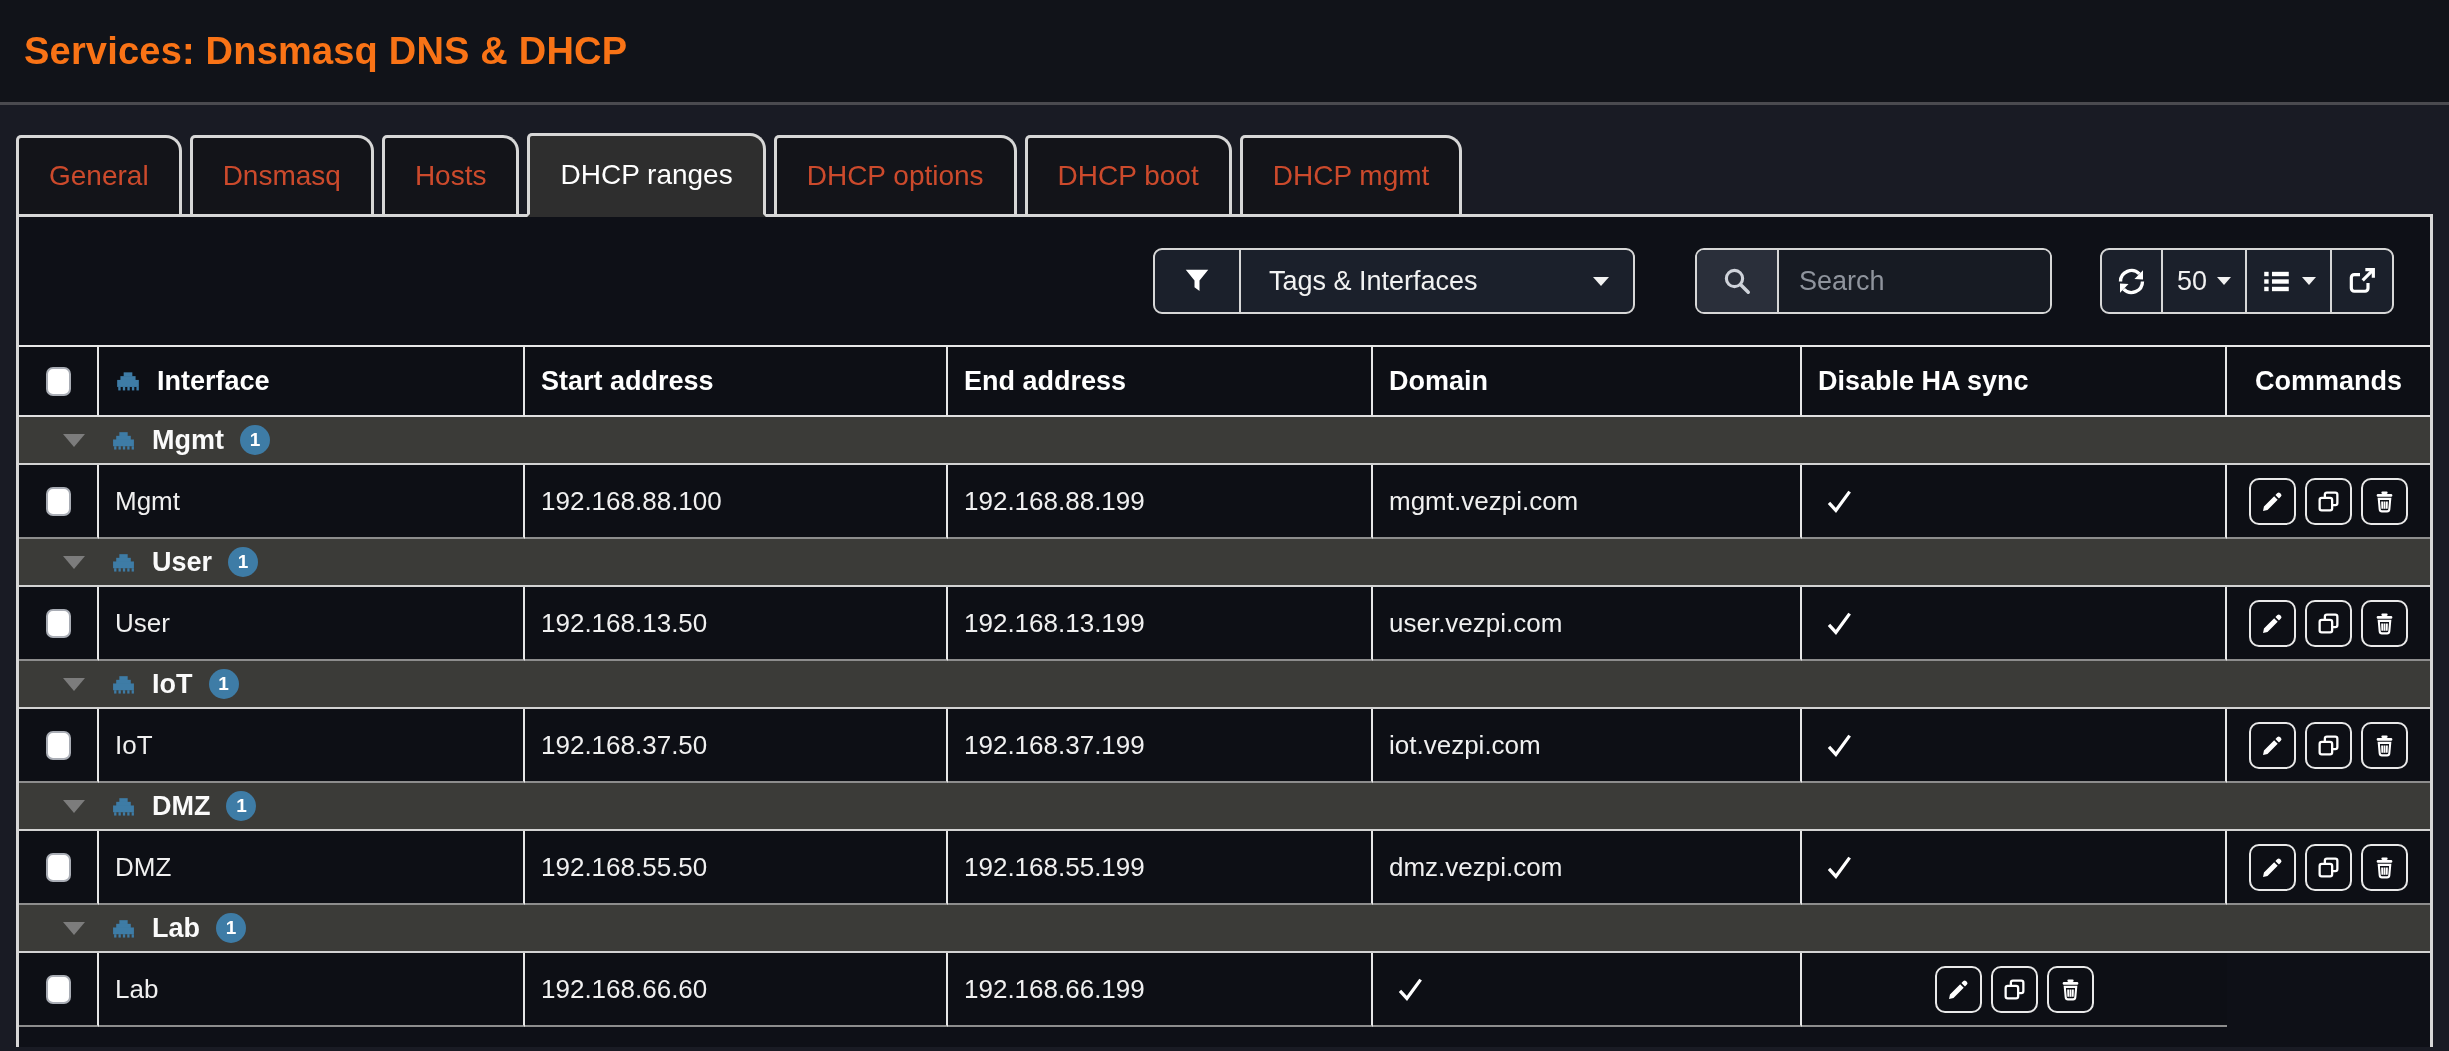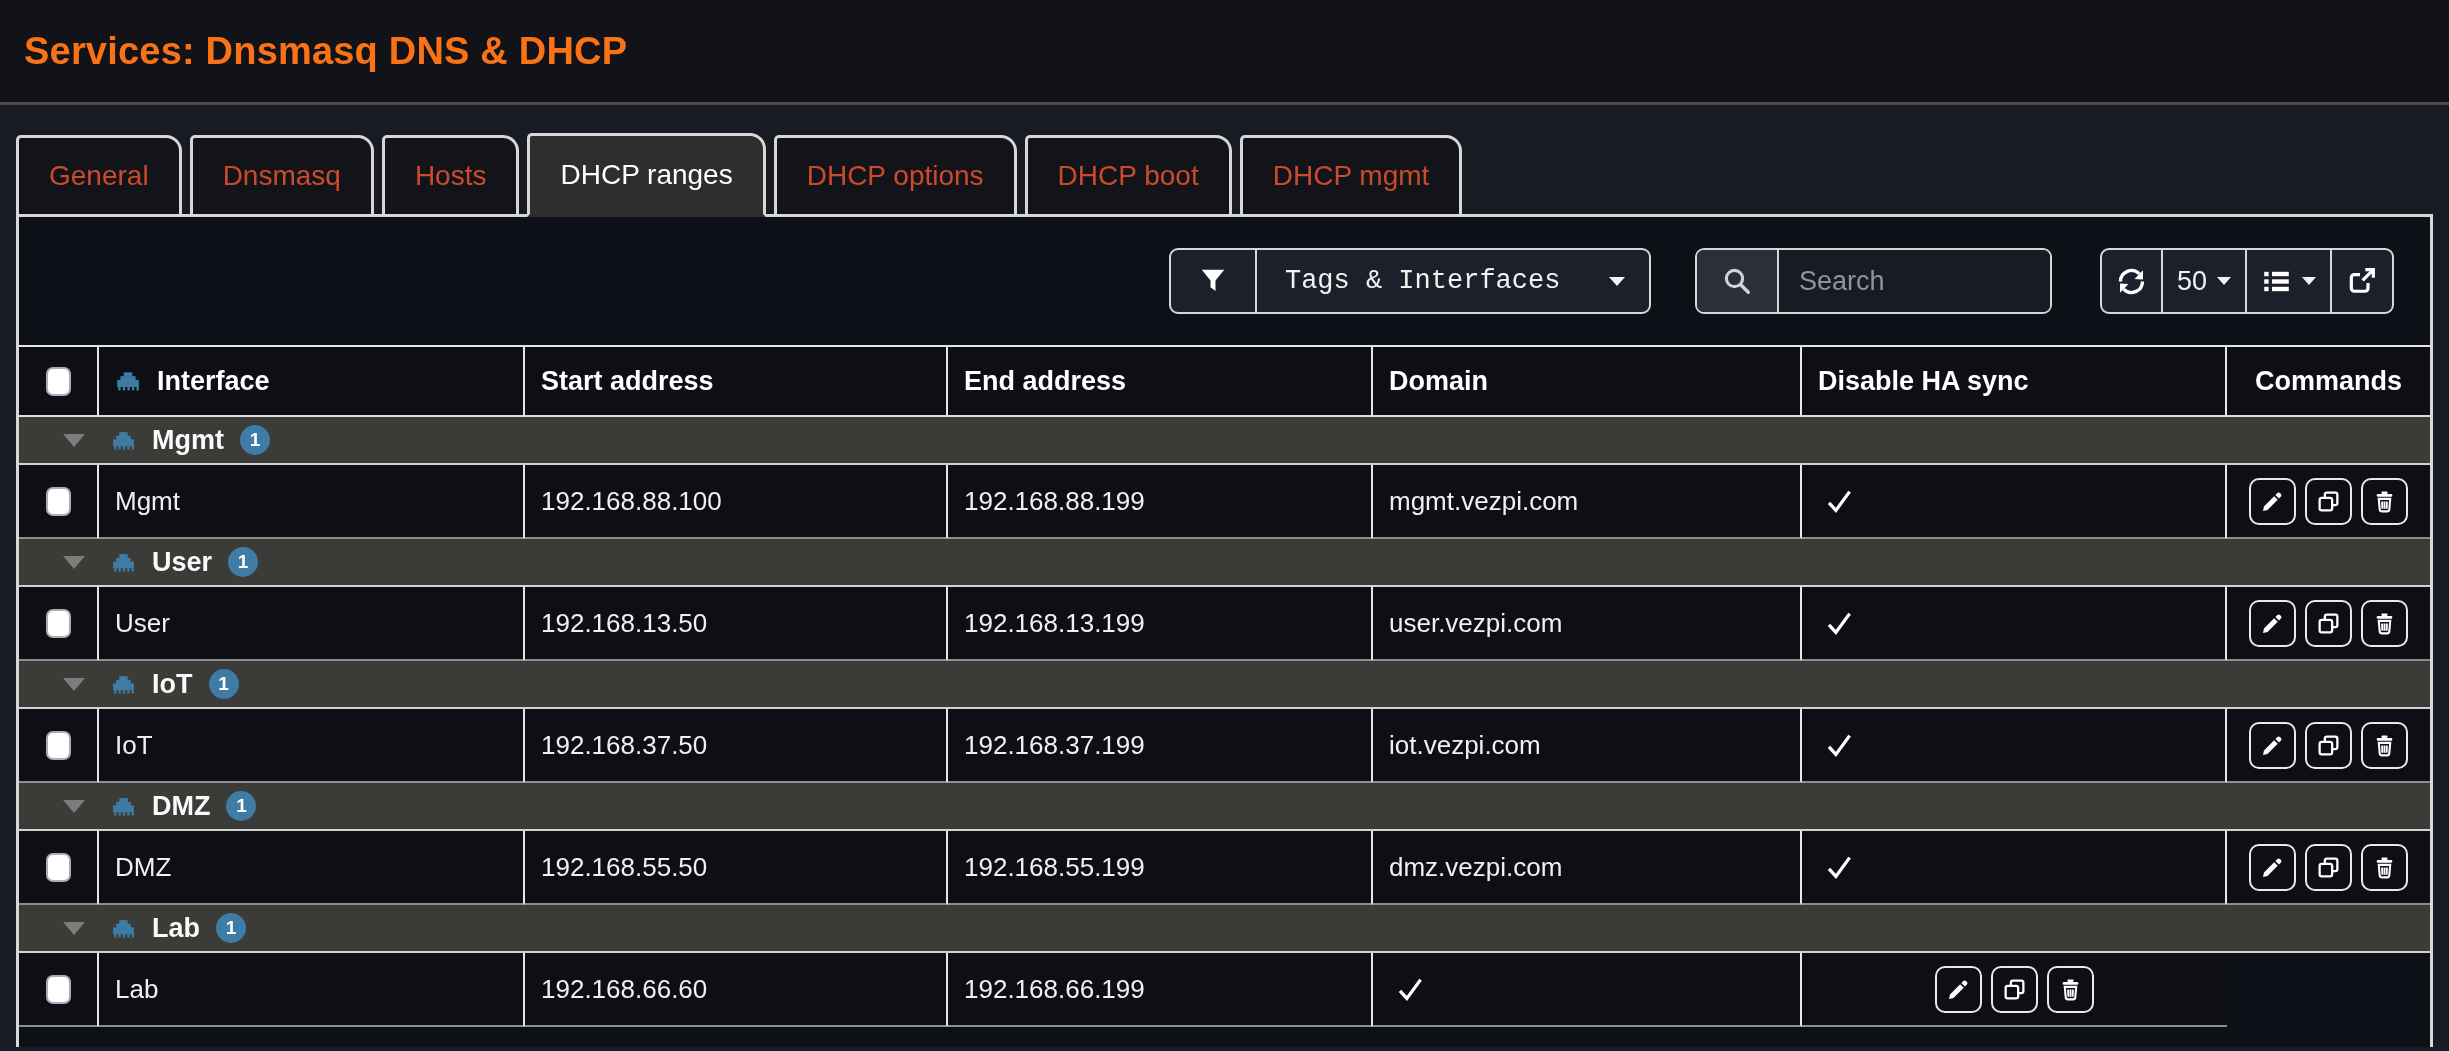--- a/index.html
+++ b/index.html
@@ -39,21 +39,21 @@
   }
   
   .toolbar{
     height:128px;display:flex;align-items:center;justify-content:flex-end;
     padding-right:36px;box-sizing:border-box;
   }
   .ctl{
     display:flex;align-items:stretch;height:66px;box-sizing:border-box;
     border:2px solid #d7d7d7;border-radius:9px;background:#1b202b;overflow:hidden;
   }
-  .filter-group{width:482px;margin-right:44px;cursor:pointer;font-family:Liberation Mono, monospace;}
+  .filter-group{width:482px;margin-right:60px;cursor:pointer;}
   .filter-addon{
     width:84px;display:flex;align-items:center;justify-content:center;
     border-right:2px solid #d7d7d7;flex:none;
   }
   .filter-main{flex:1;display:flex;align-items:center;padding:0 24px 0 28px;font-size:27px;color:#f2f2f2;}
   .filter-main .lbl{flex:1;}
   .search-group{width:357px;margin-right:48px;}
   .search-addon{
     width:80px;display:flex;align-items:center;justify-content:center;
     background:#2a2f3a;border-right:2px solid #d7d7d7;flex:none;

